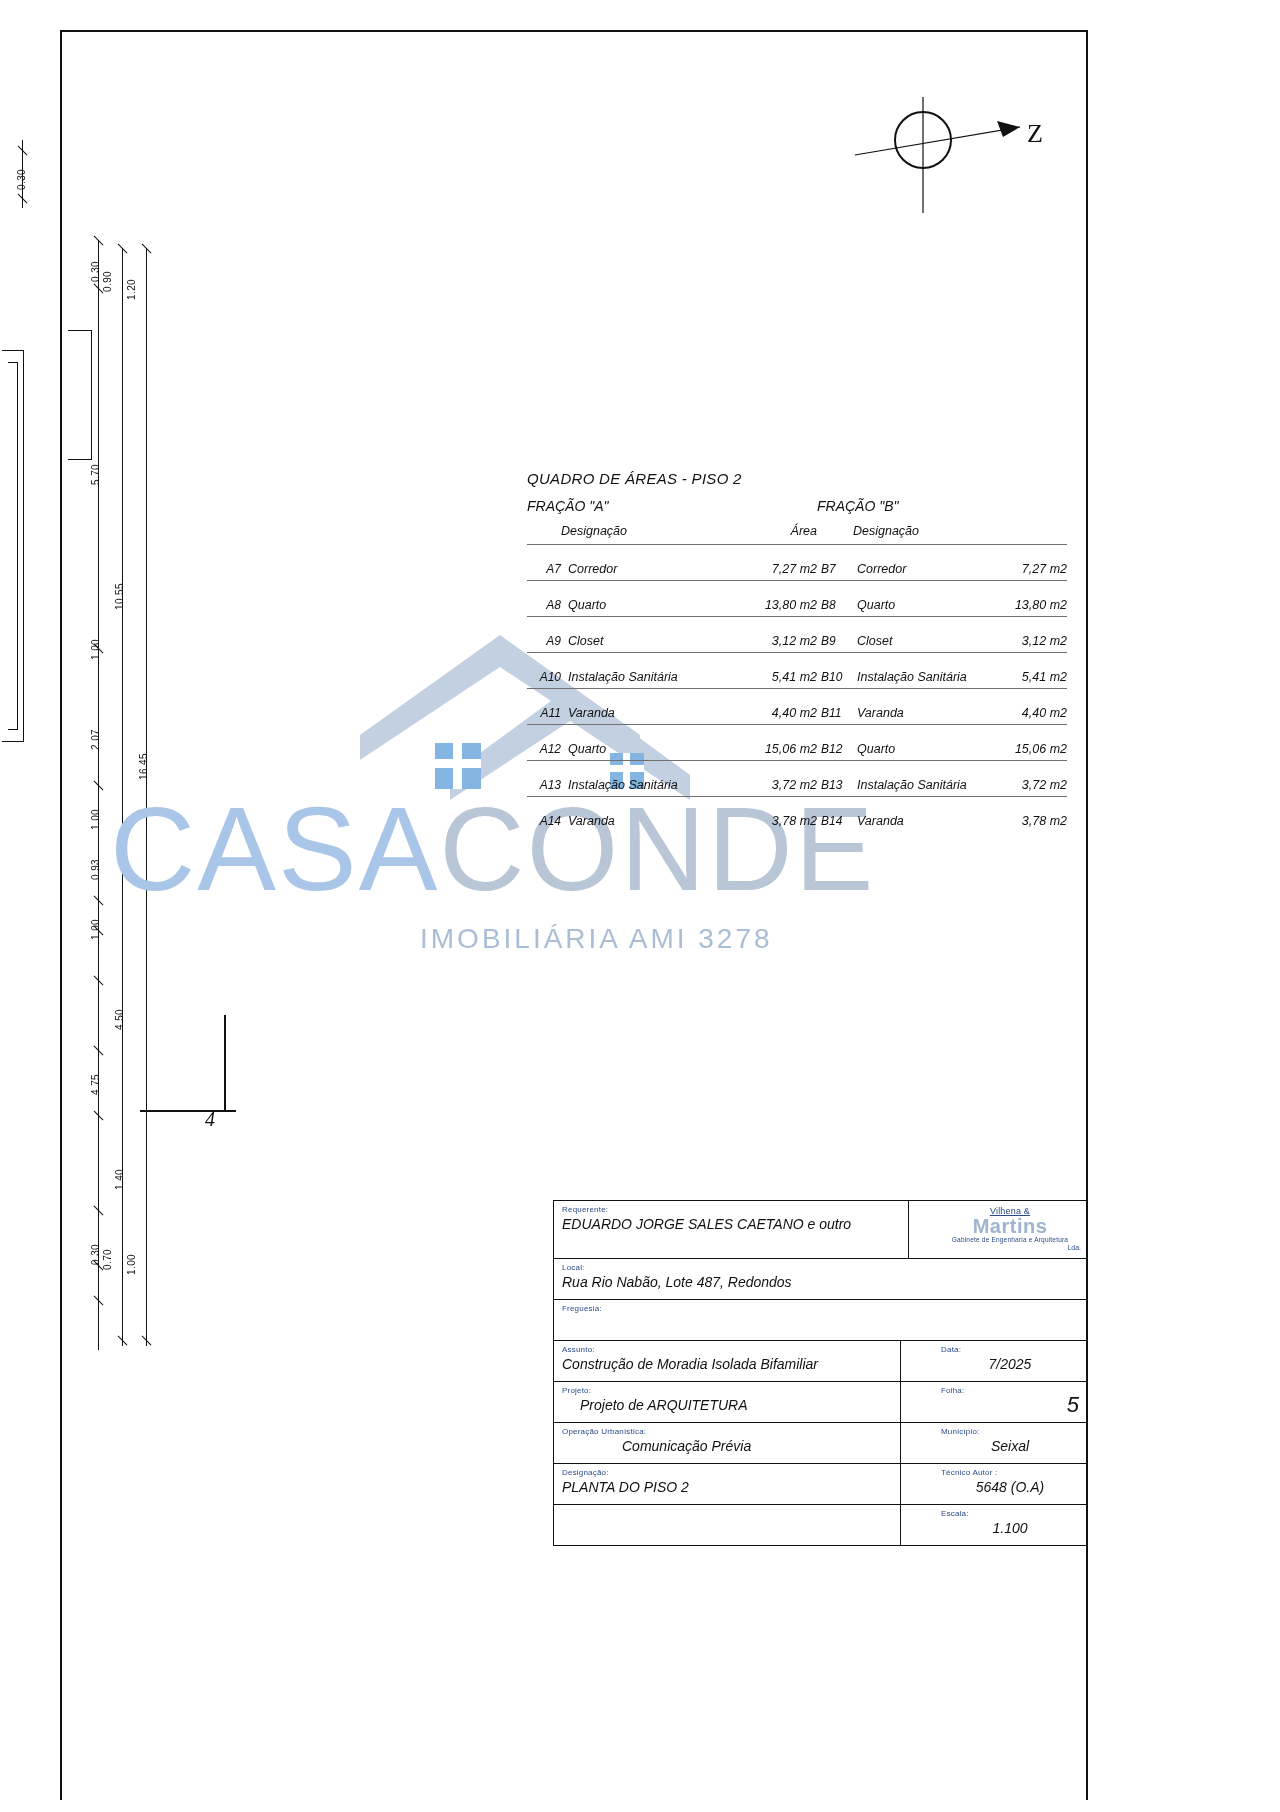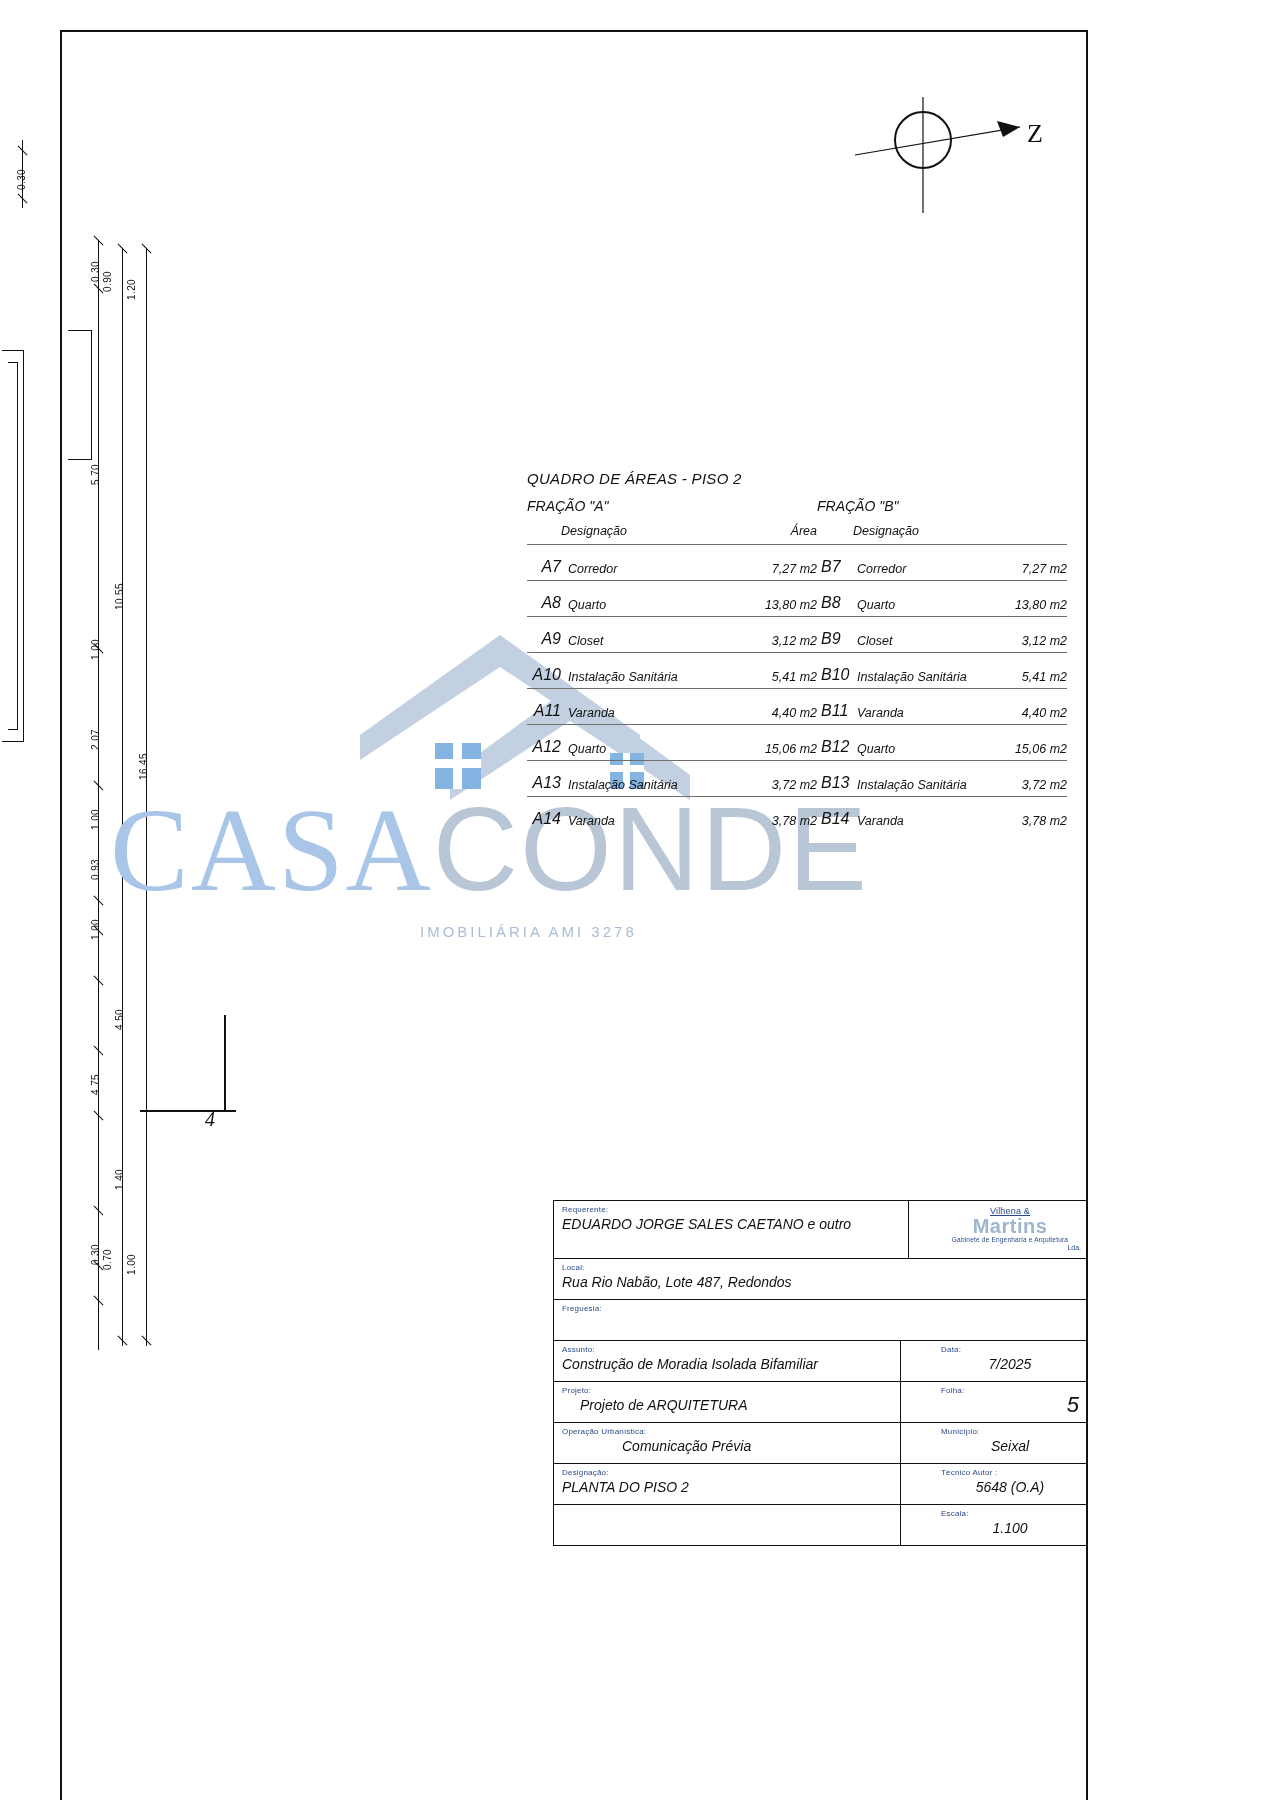--- a/index.html
+++ b/index.html
@@ -175,21 +175,21 @@
     font-size: 12.5px;
     font-style: italic;
     height: 35px;
     border-top: 1px solid #6f6f6f;
   }
   .row .code {
     width: 34px;
     text-align: right;
     padding-right: 7px;
     padding-bottom: 4px;
-    font-size: 16px;
+    font-size: 12px;
   }
   .row .desg {
     flex: 1;
     padding-bottom: 4px;
   }
   .row .area {
     width: 78px;
     text-align: right;
     padding-bottom: 4px;
   }
@@ -212,27 +212,27 @@
     position: absolute;
     left: 0;
     top: 175px;
     font-size: 118px;
     letter-spacing: 2px;
     font-family: "Liberation Sans", sans-serif;
     font-weight: 300;
     line-height: 1;
     white-space: nowrap;
   }
-  .wm-casa { color: #a9c6e8; font-family: Liberation Serif, serif; }
+  .wm-casa { color: #a9c6e8; }
   .wm-conde { color: #b9c6d6; }
   .wm-sub {
     position: absolute;
     left: 310px;
     top: 308px;
-    font-size: 15px;
+    font-size: 28px;
     letter-spacing: 3px;
     color: #a9bdd4;
   }
   .wm-roof {
     position: absolute;
     left: 130px;
     top: 10px;
     width: 540px;
     height: 180px;
     opacity: .85;

